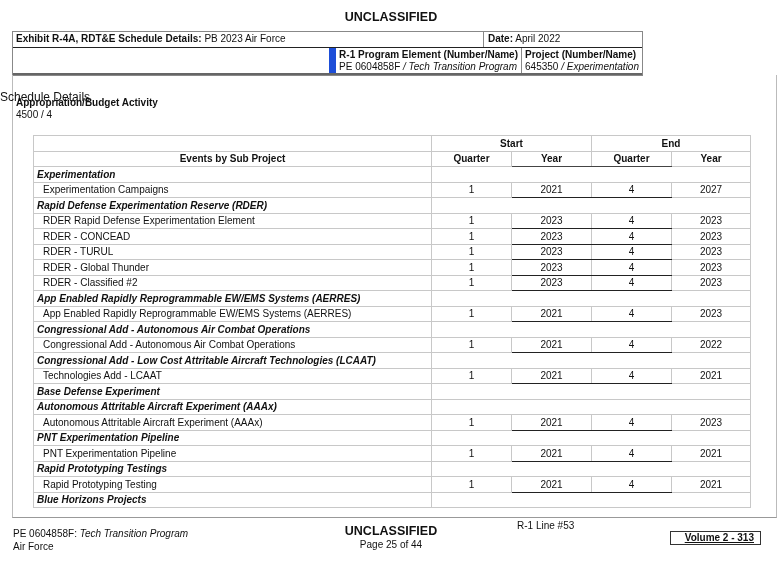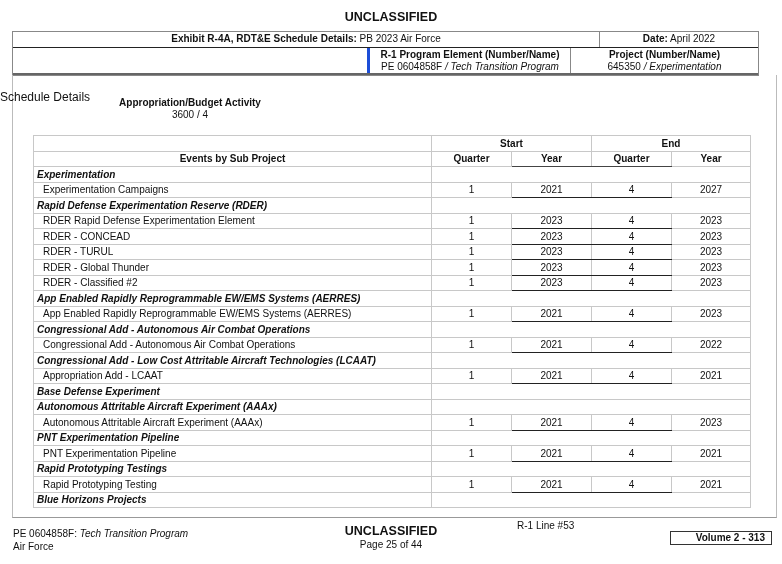--- a/index.html
+++ b/index.html
@@ -1,28 +1,28 @@
 <!DOCTYPE html>
 <html><head>
   <meta charset="utf-8">
   <style>
     * { box-sizing: border-box; margin: 0; padding: 0; }
     html, body { width: 782px; height: 564px; background: #ffffff; overflow: hidden; }
     body { font-family: "Liberation Sans", sans-serif; font-size: 10px; color: #111; position: relative; }
 
     .classif-top { position: absolute; top: 10px; left: 0; width: 782px; text-align: center; font-weight: bold; font-size: 12.5px; }
 
-    .hdr { position: absolute; left: 12px; top: 31px; width: 747px; border: 1px solid #888; text-align: center; }
+    .hdr { position: absolute; left: 12px; top: 31px; width: 631px; border: 1px solid #888; }
     .hdr-row1 { display: flex; height: 16px; border-bottom: 1px solid #222; }
     .hdr-row1 .c1 { flex: 1; padding: 1px 3px; border-right: 1px solid #888; white-space: nowrap; }
     .hdr-row1 .c2 { width: 158px; padding: 1px 4px; white-space: nowrap; }
     .hdr-row2 { display: flex; height: 27px; border-bottom: 2px solid #666; }
     .hdr-row2 .c { padding: 1px 3px; line-height: 12px; white-space: nowrap; }
     .hdr-row2 .a { width: 354px; margin-top: 48px; }
-    .hdr-row2 .b { width: 203px; border-left: 3px solid #1d4ed8; }
+    .hdr-row2 .b { width: 203px; border-left: 7px solid #1d4ed8; }
     .hdr-row2 .d { flex: 1; border-left: 1px solid #888; }
     b { font-weight: bold; }
     i { font-style: italic; }
 
     .body-frame { position: absolute; left: 12px; top: 75px; width: 765px; height: 443px; border-left: 1px solid #bbb; border-right: 1px solid #bbb; border-bottom: 1px solid #999; }
 
     .sched-title { position: absolute; top: 90px; left: 0; width: 782px; text-align: left; font-size: 12px; }
 
     table.sched { position: absolute; left: 33px; top: 135px; width: 717px; border-collapse: collapse; table-layout: fixed; font-size: 10px; }
     table.sched td, table.sched th { height: 15.5px; padding: 0 3px; border: 1px solid #c8c8c8; white-space: nowrap; overflow: hidden; }
@@ -37,42 +37,42 @@
     .ev td.ename { padding-left: 9px; }
     .ev td.num { text-align: center; }
     .ev td.yr1 { border-top: 1px solid #222; border-bottom: 1px solid #222; }
     .ev td.q2 { border-top: 1px solid #222; border-bottom: 1px solid #222; }
     .blank-top th { border-top: none; border-left: none; border-right: none; }
 
     .footer-left { position: absolute; left: 13px; top: 527px; line-height: 13px; }
     .footer-center { position: absolute; left: 300px; width: 182px; top: 525px; text-align: center; line-height: 13px; }
     .footer-center .u { font-weight: bold; font-size: 12.5px; }
     .footer-r1 { position: absolute; left: 517px; top: 520px; text-align: right; }
-    .footer-vol { position: absolute; left: 670px; top: 531px; width: 102px; height: 14px; border: 1px solid #333; text-align: right; padding-right: 6px; font-weight: bold; line-height: 12px; }
+    .footer-vol { position: absolute; left: 670px; top: 531px; width: 91px; height: 14px; border: 1px solid #333; text-align: right; padding-right: 6px; font-weight: bold; line-height: 12px; text-decoration: underline; }
   </style>
 </head>
 <body>
 
 <div class="classif-top">UNCLASSIFIED</div>
 
 <div class="hdr">
   <div class="hdr-row1">
     <div class="c1">
       <b>Exhibit R-4A, RDT&amp;E Schedule Details:</b>
       <span>PB 2023 Air Force</span>
     </div>
     <div class="c2">
       <b>Date:</b>
       <span>April 2022</span>
     </div>
   </div>
   <div class="hdr-row2">
     <div class="c a">
       <b>Appropriation/Budget Activity</b><br>
-      <span>3600 / 4</span>
+      <span>4500 / 4</span>
     </div>
     <div class="c b">
       <b>R-1 Program Element (Number/Name)</b><br>
       <span>PE 0604858F</span><i> / </i><i>Tech Transition Program</i>
     </div>
     <div class="c d">
       <b>Project (Number/Name)</b><br>
       <span>645350</span><i> / </i><i>Experimentation</i>
     </div>
   </div>
@@ -175,21 +175,21 @@
         <td class="num">1</td>
         <td class="num yr1">2021</td>
         <td class="num q2">4</td>
         <td class="num">2022</td>
       </tr>
       <tr class="grp">
         <td class="gname">Congressional Add - Low Cost Attritable Aircraft Technologies (LCAAT)</td>
         <td colspan="4" class="gfill"></td>
       </tr>
       <tr class="ev">
-        <td class="ename">Appropriation Add - LCAAT</td>
+        <td class="ename">Technologies Add - LCAAT</td>
         <td class="num">1</td>
         <td class="num yr1">2021</td>
         <td class="num q2">4</td>
         <td class="num">2021</td>
       </tr>
       <tr class="grp">
         <td class="gname">Base Defense Experiment</td>
         <td colspan="4" class="gfill"></td>
       </tr>
       <tr class="grp">

